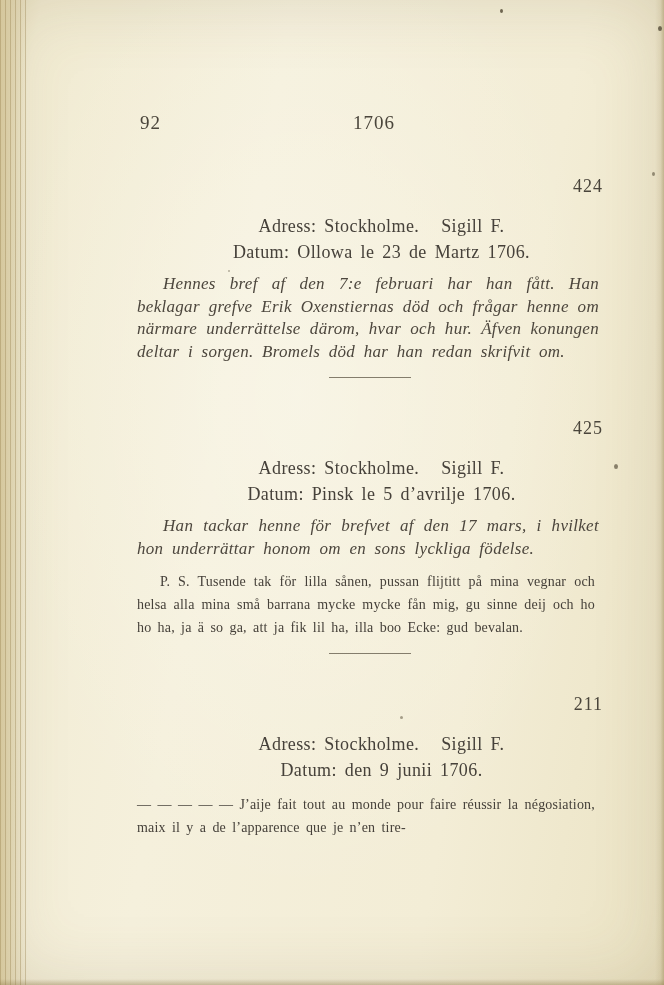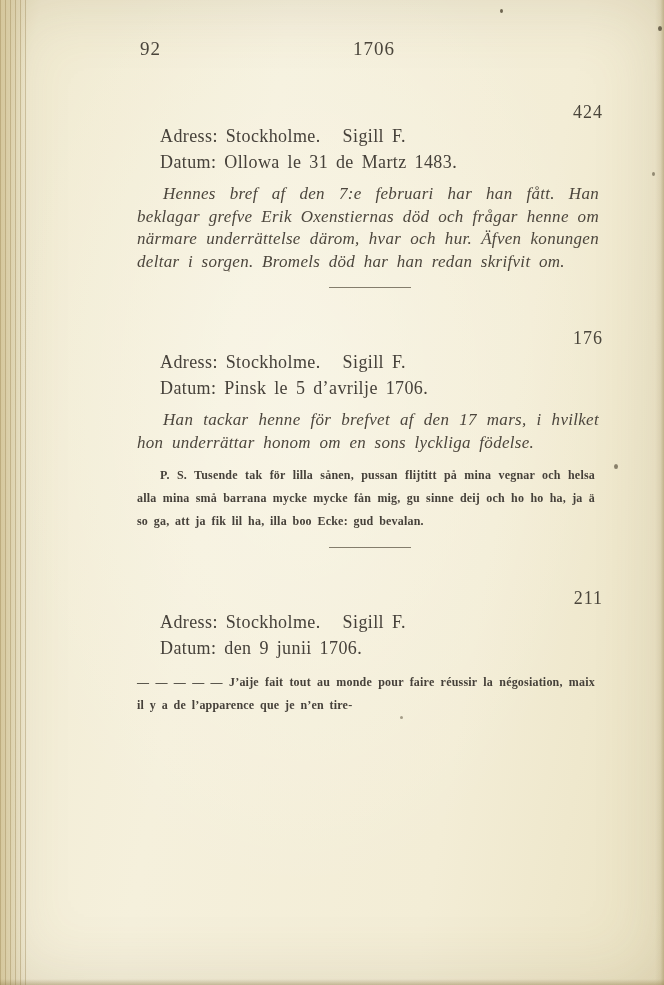--- a/index.html
+++ b/index.html
@@ -36,55 +36,54 @@
     background:linear-gradient(0deg, rgba(140,120,70,0.40) 0%, rgba(0,0,0,0) 100%);
   }
   .speck{position:absolute;border-radius:50%;background:#6e6550;}
 
   .content{
     position:absolute;left:137px;top:0;width:466px;
     color:#474239;
   }
   .page-header{
     position:relative;
-    padding-top:36px;height:24px;
+    padding-top:110px;height:24px;
     font-size:19px;letter-spacing:1px;color:#4a453b;
   }
   .folio{position:absolute;left:3px;bottom:0;}
   .year{position:absolute;left:8px;right:0;bottom:0;text-align:center;}
 
   .entry-number{
     text-align:right;
     font-size:18px;letter-spacing:1px;color:#4a453b;
     margin:40px 0 0 0;
   }
   .entry-number.first{margin-top:42px;}
 
-  .meta-block{margin-top:0;padding-left:23px;}
+  .meta-block{margin-top:16px;padding-left:23px;text-align:center;}
   .meta-line{
     margin:0;font-size:18px;line-height:26px;
     letter-spacing:0.4px;word-spacing:3px;color:#46413a;
   }
   .sigill{display:inline-block;margin-left:22px;}
 
   p.summary{
     margin:8px 4px 0 0;
     font-style:italic;
     font-size:17px;line-height:22.5px;
     text-align:justify;text-indent:26px;
     letter-spacing:0.3px;word-spacing:4px;
     color:#4c463d;
   }
   p.body-text{
     margin:10px 8px 0 0;
-    font-size:12px;line-height:23px;
+    font-size:14px;line-height:23px;
     text-align:justify;text-indent:23px;
     letter-spacing:0.2px;word-spacing:2.5px;
     color:#46413a;
-    font-weight:bold;
   }
   p.body-text.no-indent{text-indent:0;}
 
   .divider{
     border:none;height:0;
     border-top:1.3px solid #847d6c;
     width:82px;margin:14px auto 0 auto;
   }
 </style>
 </head>
@@ -107,29 +106,29 @@
 
     <div class="page-header">
       <span class="folio">92</span>
       <span class="year">1706</span>
     </div>
 
     <section>
       <div class="entry-number first">424</div>
       <div class="meta-block">
         <p class="meta-line"><span>Adress: Stockholme.</span><span class="sigill">Sigill F.</span></p>
-        <p class="meta-line">Datum: Ollowa le 31 de Martz 1483.</p>
+        <p class="meta-line">Datum: Ollowa le 23 de Martz 1706.</p>
       </div>
       <p class="summary">Hennes bref af den 7:e februari har han fått. Han beklagar grefve Erik Oxenstiernas död och frågar henne om närmare underrättelse därom, hvar och hur. Äfven konungen deltar i sorgen. Bromels död har han redan skrifvit om.</p>
     </section>
 
     <hr class="divider">
 
     <section>
-      <div class="entry-number">176</div>
+      <div class="entry-number">425</div>
       <div class="meta-block">
         <p class="meta-line"><span>Adress: Stockholme.</span><span class="sigill">Sigill F.</span></p>
         <p class="meta-line">Datum: Pinsk le 5 d’avrilje 1706.</p>
       </div>
       <p class="summary">Han tackar henne för brefvet af den 17 mars, i hvilket hon underrättar honom om en sons lyckliga födelse.</p>
       <p class="body-text">P. S. Tusende tak för lilla sånen, pussan flijtitt på mina vegnar och helsa alla mina små barrana mycke mycke fån mig, gu sinne deij och ho ho ha, ja ä so ga, att ja fik lil ha, illa boo Ecke: gud bevalan.</p>
     </section>
 
     <hr class="divider">
 

